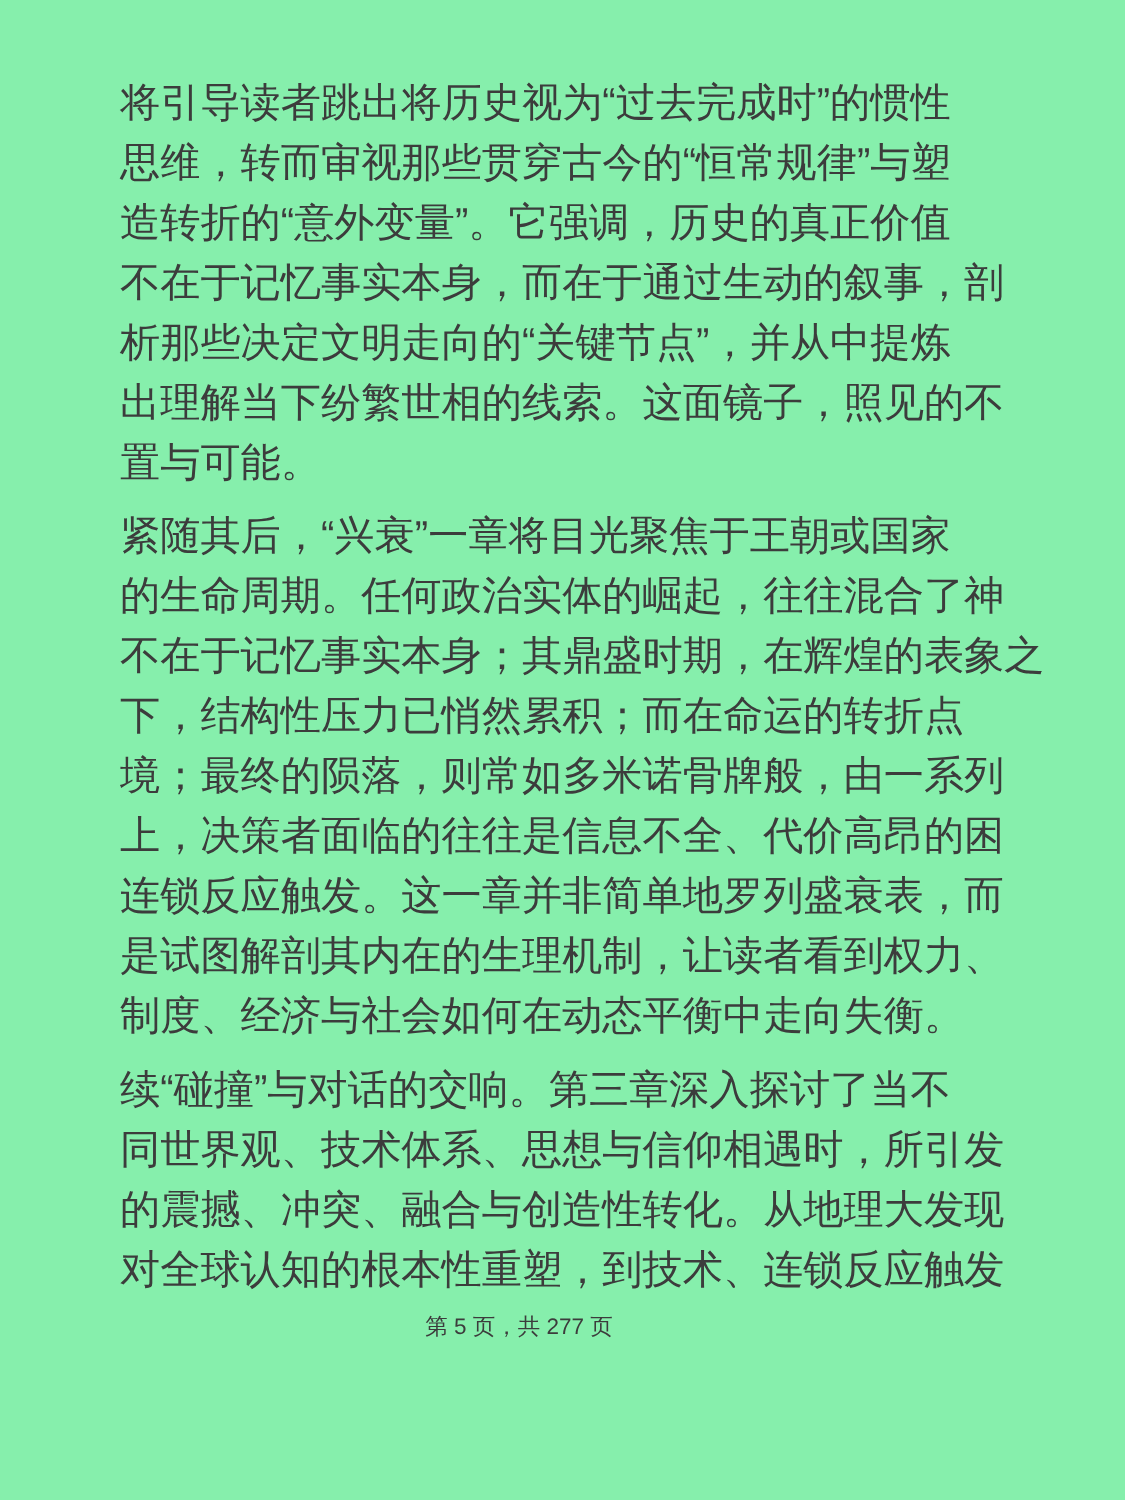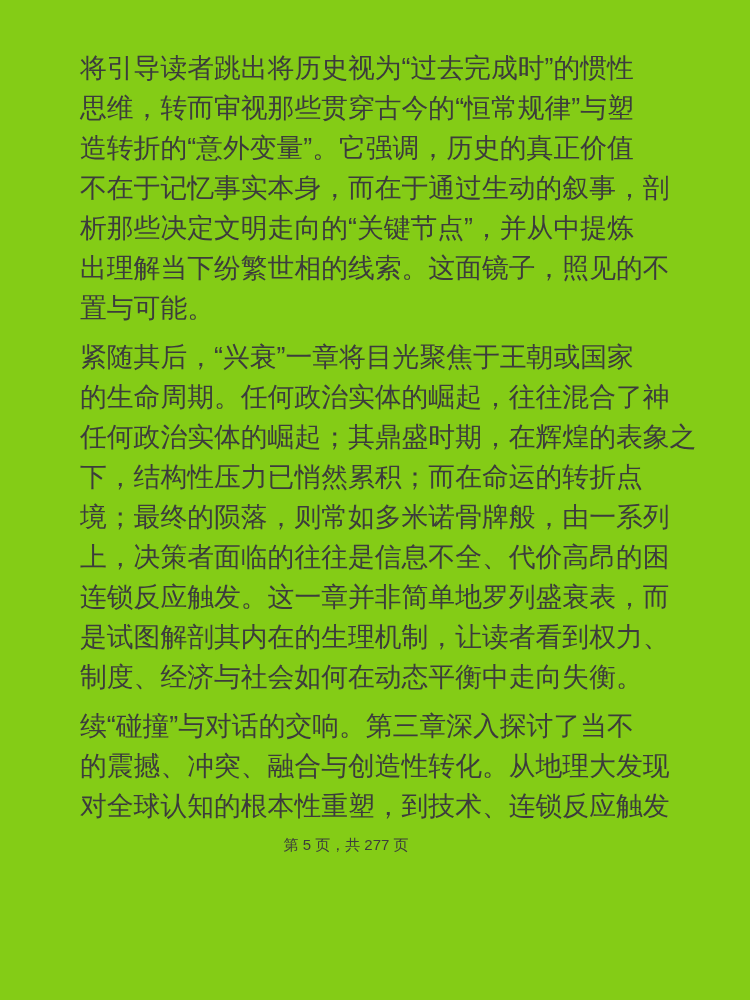--- a/index.html
+++ b/index.html
@@ -8,21 +8,21 @@
     width: 750px;
     height: 1000px;
     background: #ffffff;
     overflow: hidden;
     font-family: "Liberation Sans", sans-serif;
   }
   .page {
     position: relative;
     width: 750px;
     height: 1000px;
-    background: #84cc16;
+    background: #86efac;
     box-sizing: border-box;
   }
   .content {
     padding: 48px 0 0 80px;
   }
   .paragraph {
     margin: 0 0 9px 0;
   }
   .line {
     font-size: 26.8px;
@@ -52,30 +52,31 @@
         <div class="line">思维，转而审视那些贯穿古今的“恒常规律”与塑</div>
         <div class="line">造转折的“意外变量”。它强调，历史的真正价值</div>
         <div class="line">不在于记忆事实本身，而在于通过生动的叙事，剖</div>
         <div class="line">析那些决定文明走向的“关键节点”，并从中提炼</div>
         <div class="line">出理解当下纷繁世相的线索。这面镜子，照见的不</div>
         <div class="line">置与可能。</div>
       </div>
       <div class="paragraph">
         <div class="line">紧随其后，“兴衰”一章将目光聚焦于王朝或国家</div>
         <div class="line">的生命周期。任何政治实体的崛起，往往混合了神</div>
-        <div class="line">任何政治实体的崛起；其鼎盛时期，在辉煌的表象之</div>
+        <div class="line">不在于记忆事实本身；其鼎盛时期，在辉煌的表象之</div>
         <div class="line">下，结构性压力已悄然累积；而在命运的转折点</div>
         <div class="line">境；最终的陨落，则常如多米诺骨牌般，由一系列</div>
         <div class="line">上，决策者面临的往往是信息不全、代价高昂的困</div>
         <div class="line">连锁反应触发。这一章并非简单地罗列盛衰表，而</div>
         <div class="line">是试图解剖其内在的生理机制，让读者看到权力、</div>
         <div class="line">制度、经济与社会如何在动态平衡中走向失衡。</div>
       </div>
       <div class="paragraph">
         <div class="line">续“碰撞”与对话的交响。第三章深入探讨了当不</div>
+        <div class="line">同世界观、技术体系、思想与信仰相遇时，所引发</div>
         <div class="line">的震撼、冲突、融合与创造性转化。从地理大发现</div>
         <div class="line">对全球认知的根本性重塑，到技术、连锁反应触发</div>
       </div>
     </div>
   <div class="footer">
     <span class="page-indicator">第 5 页，共 277 页</span>
   </div>
 </div>
 
 </body></html>

